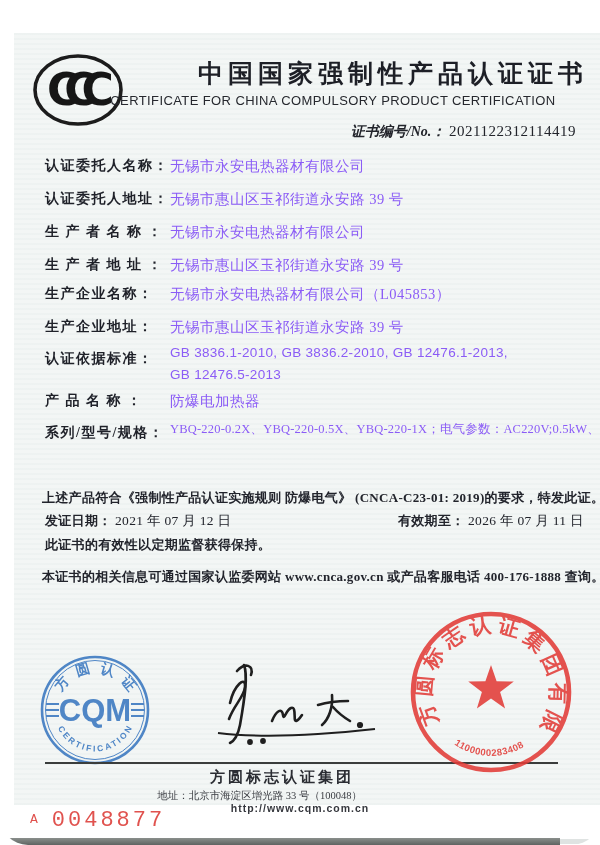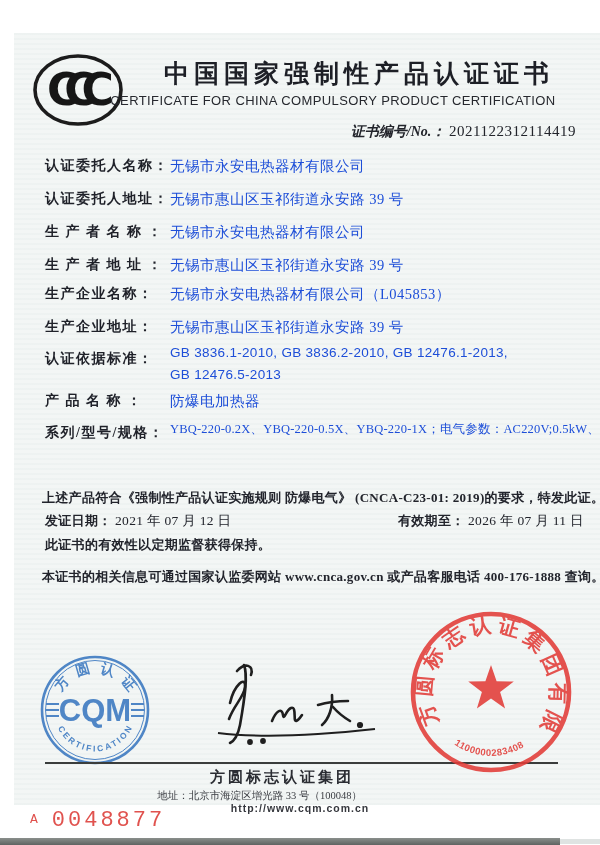--- a/index.html
+++ b/index.html
@@ -1,29 +1,29 @@
 <!DOCTYPE html>
 <html><head>
 <meta charset="utf-8">
 <style>
   html,body{margin:0;padding:0;}
   body{font-family:"Liberation Serif",serif;}
-  #canvas{position:relative;width:600px;height:845px;background:#ffffff;overflow:hidden;}
+  #canvas{position:relative;width:600px;height:845px;background:#ffffff;overflow:hidden;border-radius:28px;}
   #paper{position:absolute;left:14px;top:33px;width:586px;height:772px;background:#f3f6f5;
          background-image:repeating-linear-gradient(0deg, rgba(170,195,195,0.07) 0 2px, rgba(255,255,255,0) 2px 5px);}
   .abs{position:absolute;}
   
-  #title{left:130px;top:57px;width:458px;text-align:center;font-size:25px;font-weight:600;letter-spacing:5px;color:#1d1f26;}
+  #title{left:130px;top:57px;width:458px;text-align:right;font-size:25px;font-weight:600;letter-spacing:5px;color:#1d1f26;}
   #subtitle{left:68px;top:93px;width:530px;text-align:center;font-family:"Liberation Sans",sans-serif;font-size:13px;letter-spacing:0.4px;color:#26282e;}
   #certno{right:24px;top:123px;font-size:15px;color:#22242b;margin-left:37px;}
   #certno .lbl{font-style:italic;font-weight:600;font-size:14px;}
   #certno .num{font-family:"Liberation Serif",serif;letter-spacing:0.5px;}
   
   .rowlbl{left:45px;font-size:14px;font-weight:700;letter-spacing:1.5px;color:#1f2129;white-space:nowrap;}
-  .rowval{left:170px;font-size:14.5px;color:#1d4ed8;white-space:nowrap;letter-spacing:0.5px;}
+  .rowval{left:170px;font-size:14.5px;color:#8b5cf6;white-space:nowrap;letter-spacing:0.5px;}
   .gbval{font-family:"Liberation Sans",sans-serif;font-size:13.5px;letter-spacing:0.3px;}
   .modelval{font-size:12.5px;letter-spacing:0.2px;}
   .statement{font-size:13px;font-weight:600;color:#22242c;white-space:nowrap;letter-spacing:0.3px;}
   
   #hr{left:45px;top:762px;width:513px;height:2px;background:#3a3d3c;}
   #orgname{left:0;top:768px;width:564px;text-align:center;font-size:15px;font-weight:700;letter-spacing:3px;color:#2b2d33;}
   #addr{left:0;top:789px;width:519px;text-align:center;font-size:10.5px;color:#3a3c42;}
   #url{left:0;top:802px;width:600px;text-align:center;font-family:"Liberation Sans",sans-serif;font-size:10.5px;font-weight:700;letter-spacing:1px;color:#35373d;}
   #serial{left:30px;top:808px;color:#e0524e;font-family:Liberation Mono, monospace;}
   #serial .pfx{font-size:13px;margin-right:14px;vertical-align:3px;}

